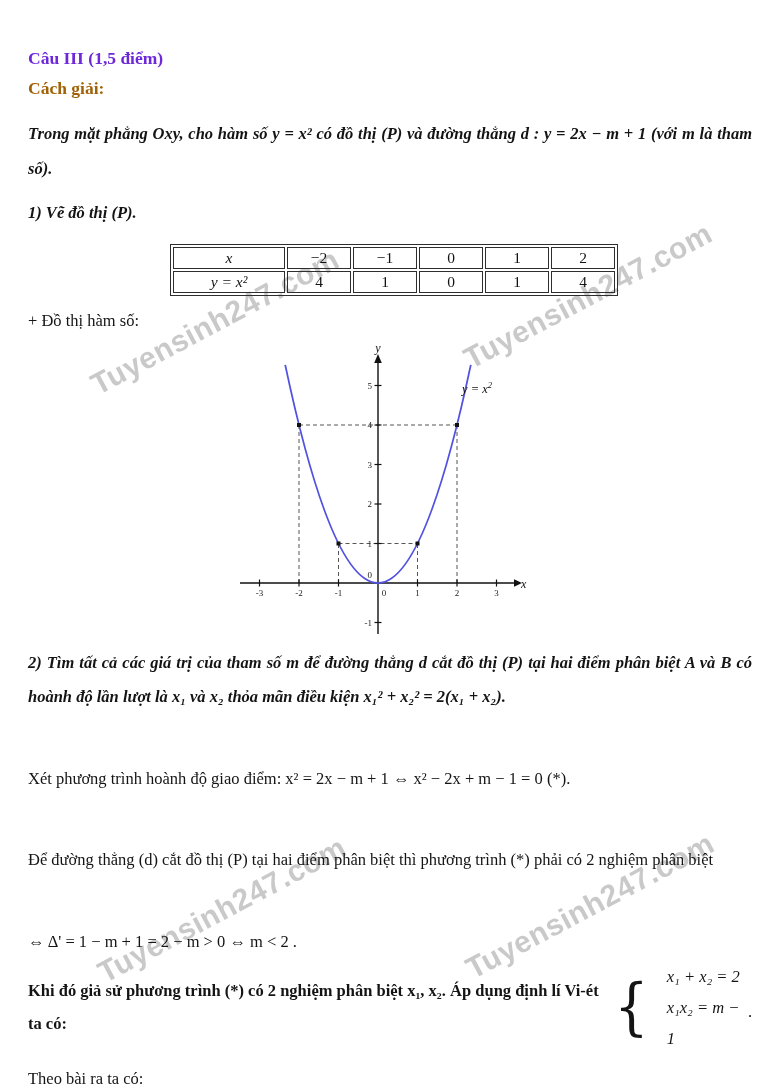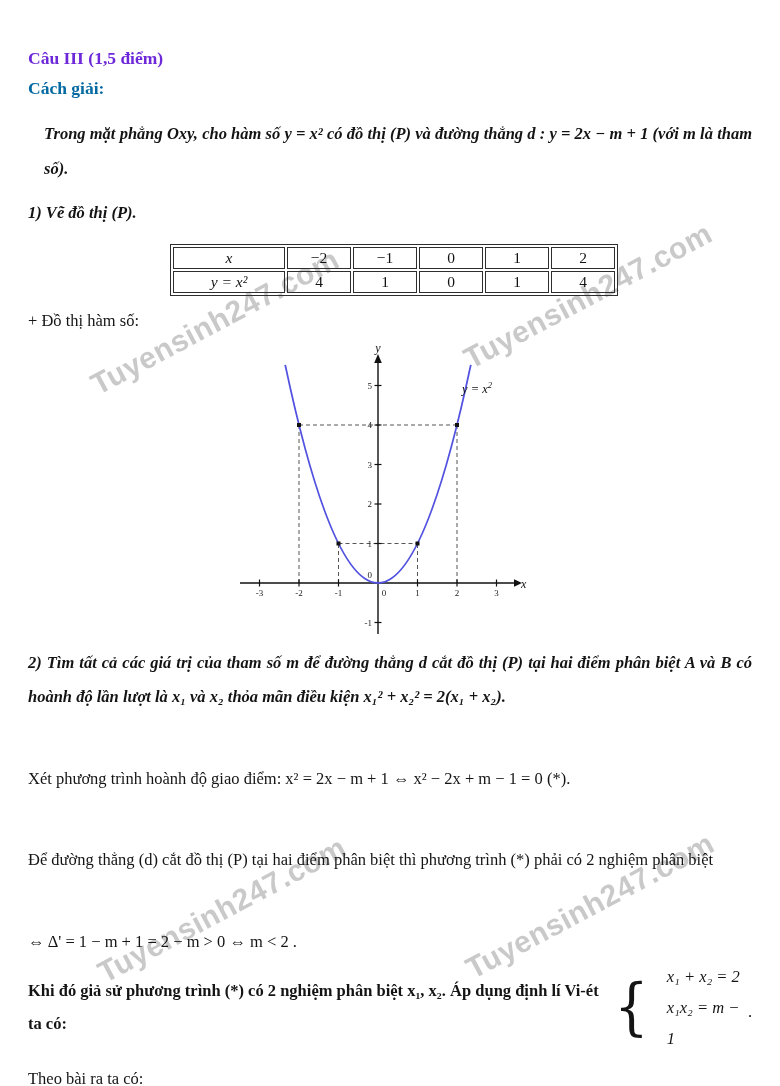--- a/index.html
+++ b/index.html
@@ -30,23 +30,23 @@
   .wm-c { left: 222px; top: 910px; }
   .wm-d { left: 590px; top: 906px; }
 
   .content {
     position: relative;
     z-index: 1;
     padding: 48px 28px 0 28px;
     font-size: 16.5px;
   }
   .h-question { color: #6d28d9; font-size: 17.5px; font-weight: 700; margin-bottom: 9px; }
-  .h-method   { color: #0369a1; font-size: 17.5px; font-weight: 700; margin-bottom: 18px; }
+  .h-method   { color: #a16207; font-size: 17.5px; font-weight: 700; margin-bottom: 18px; }
   .bold-italic { font-weight: 700; font-style: italic; }
-  .statement { line-height: 2.1; margin-bottom: 10px; text-align: justify; margin-left: 16px; }
+  .statement { line-height: 2.1; margin-bottom: 10px; text-align: justify; }
   .part-title { line-height: 2.05; margin-bottom: 14px; }
   .plain { line-height: 2.05; }
   .table-intro { margin-bottom: 4px; }
 
   table.values {
     border-collapse: separate;
     border-spacing: 2px;
     border: 1.5px solid #2e2e2e;
     margin-left: 142px;
     margin-bottom: 8px;

